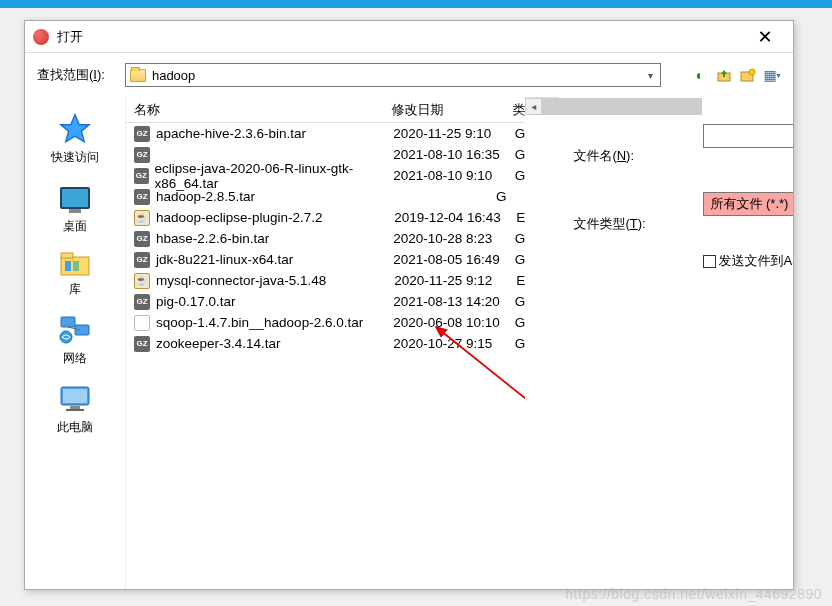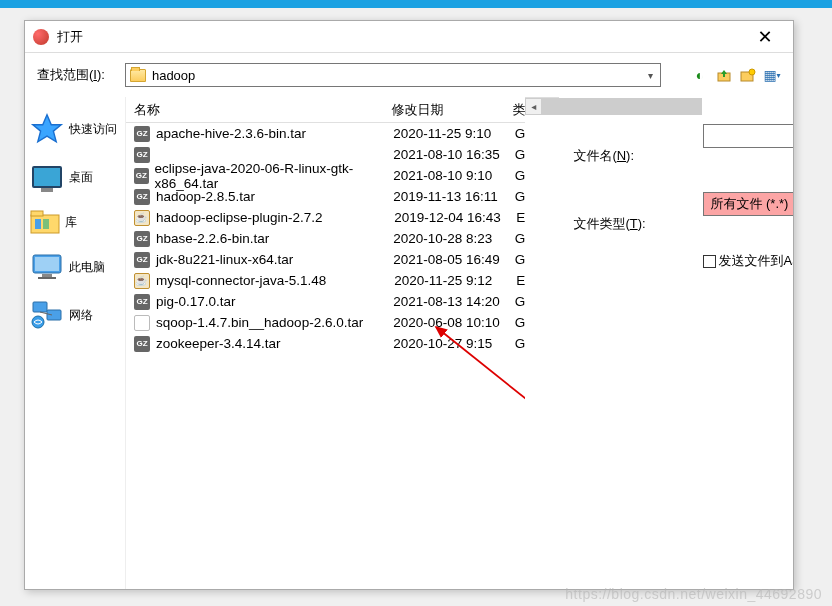--- a/index.html
+++ b/index.html
@@ -96,21 +96,21 @@
       padding: 8px 0;
       display: flex;
       flex-direction: column;
       align-items: center;
       gap: 0;
     }
     .place {
       width: 100px;
       padding: 8px 4px;
       display: flex;
-      flex-direction: row;
+      flex-direction: column;
       align-items: center;
       gap: 4px;
       cursor: pointer;
       text-align: center;
       font-size: 12px;
     }
     .place-icon { width: 36px; height: 32px; display:flex;align-items:center;justify-content:center; }
     .star-icon svg { width: 34px; height: 34px; }
     .desktop-icon { width: 30px; height: 22px; background: #3aa5d6; border: 2px solid #246; border-radius: 2px; position: relative; }
     .desktop-icon::after { content:""; position:absolute; bottom:-6px; left:50%; transform:translateX(-50%); width:12px; height:4px; background:#888; }
@@ -268,42 +268,42 @@
           <svg viewBox="0 0 32 26">
               <rect x="2" y="6" width="28" height="18" fill="#ffd86b" stroke="#cc9a2a"></rect>
               <rect x="2" y="2" width="12" height="5" fill="#ffd86b" stroke="#cc9a2a"></rect>
               <rect x="6" y="10" width="6" height="10" fill="#4aa0e8"></rect>
               <rect x="14" y="10" width="6" height="10" fill="#7ac07a"></rect>
             </svg>
         </div>
         <div>库</div>
       </div>
       <div class="place">
-        <div class="place-icon pc-icon">
-          <svg viewBox="0 0 34 30">
-              <rect x="3" y="3" width="28" height="18" rx="2" fill="#4aa0e8" stroke="#2a6fa8"></rect>
-              <rect x="5" y="5" width="24" height="14" fill="#9ed0f5"></rect>
-              <rect x="12" y="22" width="10" height="3" fill="#888"></rect>
-              <rect x="8" y="25" width="18" height="2" fill="#666"></rect>
-            </svg>
-        </div>
-        <div>此电脑</div>
-      </div>
-      <div class="place">
         <div class="place-icon net-icon">
           <svg viewBox="0 0 34 30">
               <rect x="3" y="2" width="14" height="10" rx="1" fill="#4aa0e8" stroke="#2a6fa8"></rect>
               <rect x="17" y="10" width="14" height="10" rx="1" fill="#4aa0e8" stroke="#2a6fa8"></rect>
               <circle cx="8" cy="22" r="6" fill="#3a9de8" stroke="#1a6fa8"></circle>
               <path d="M4 22 Q8 18 12 22 M4 22 Q8 26 12 22" stroke="#fff" fill="none"></path>
               <line x1="10" y1="12" x2="22" y2="15" stroke="#666"></line>
             </svg>
         </div>
         <div>网络</div>
       </div>
+      <div class="place">
+        <div class="place-icon pc-icon">
+          <svg viewBox="0 0 34 30">
+              <rect x="3" y="3" width="28" height="18" rx="2" fill="#4aa0e8" stroke="#2a6fa8"></rect>
+              <rect x="5" y="5" width="24" height="14" fill="#9ed0f5"></rect>
+              <rect x="12" y="22" width="10" height="3" fill="#888"></rect>
+              <rect x="8" y="25" width="18" height="2" fill="#666"></rect>
+            </svg>
+        </div>
+        <div>此电脑</div>
+      </div>
     </div>
 
     <div class="filearea">
       <div class="listview">
         <div class="columns">
           <div class="col-name">名称</div>
           <div class="col-date">修改日期</div>
           <div class="col-type">类</div>
         </div>
         <div class="files" id="files-container">
@@ -328,21 +328,20 @@
                 <span>eclipse-java-2020-06-R-linux-gtk-x86_64.tar</span>
               </div>
               <div class="file-date">2021-08-10 9:10</div>
               <div class="file-type">G</div>
             </div>
             <div class="file-row">
               <div class="file-name">
                 <span class="fico fico-gz">GZ</span>
                 <span>hadoop-2.8.5.tar</span>
               </div>
-              <div class="file-date">2019-11-13 16:11</div>
               <div class="file-type">G</div>
             </div>
             <div class="file-row">
               <div class="file-name">
                 <span class="fico fico-jar">☕</span>
                 <span>hadoop-eclipse-plugin-2.7.2</span>
               </div>
               <div class="file-date">2019-12-04 16:43</div>
               <div class="file-type">E</div>
             </div>

